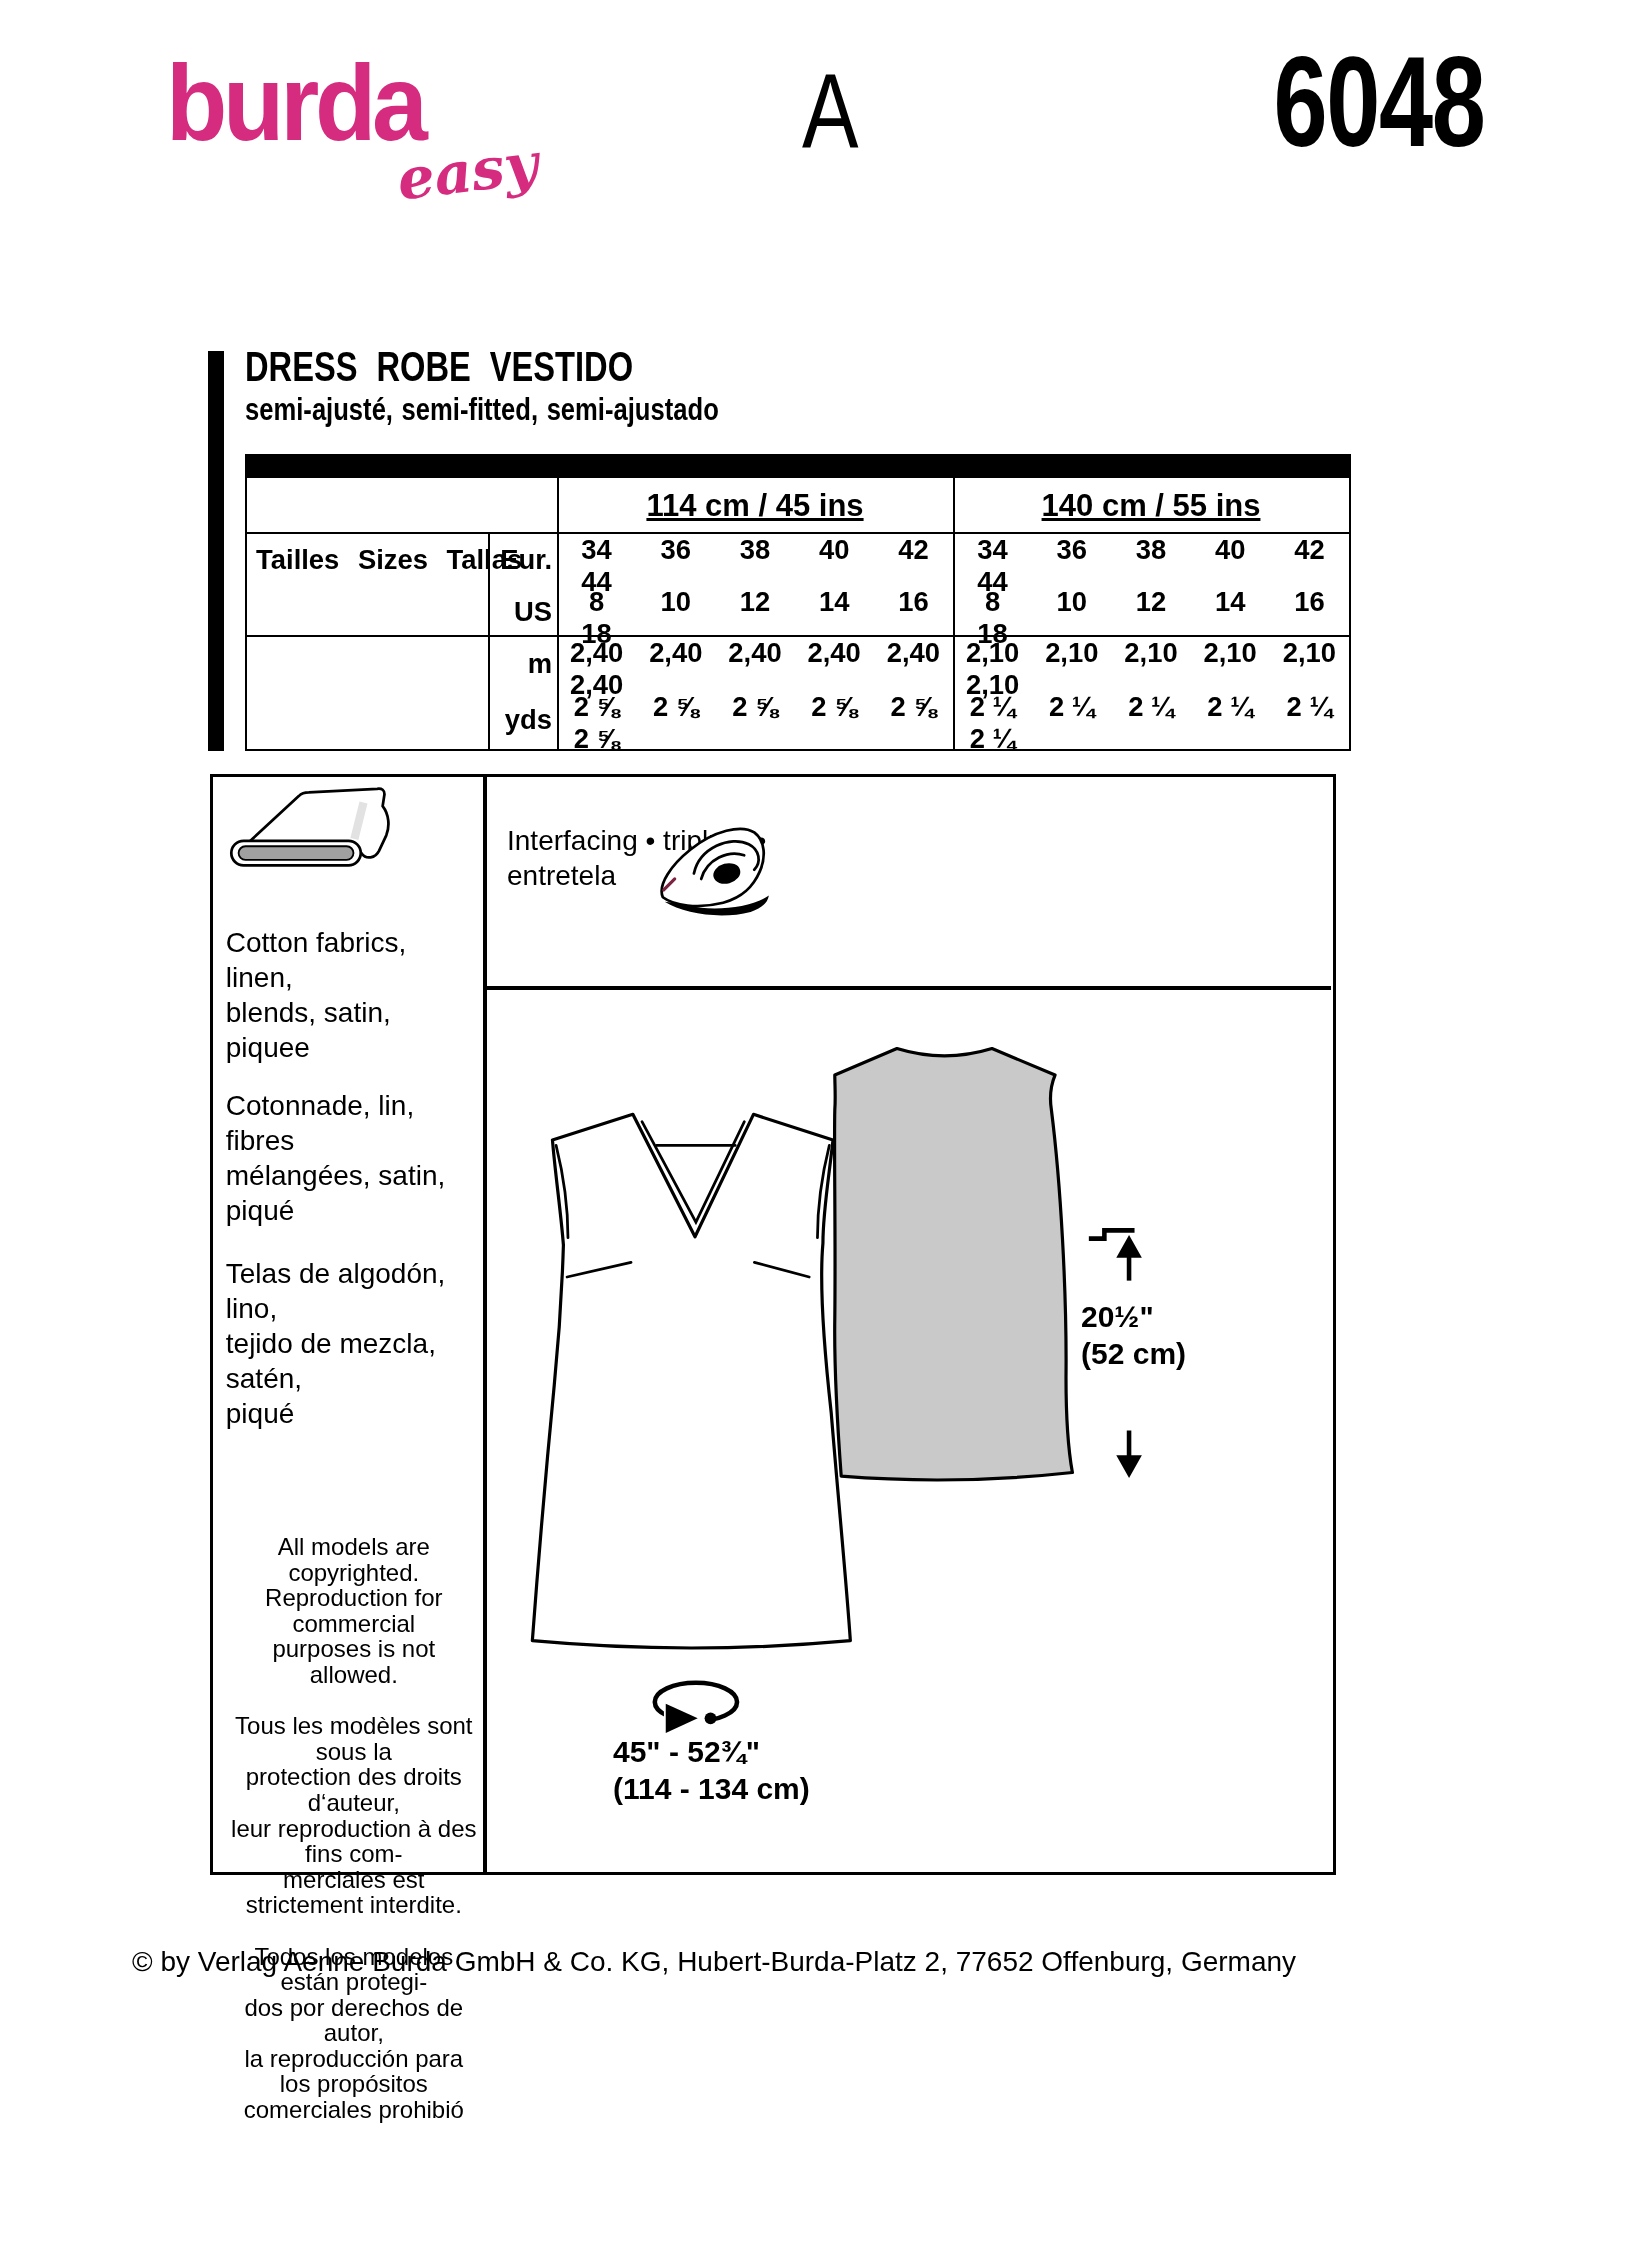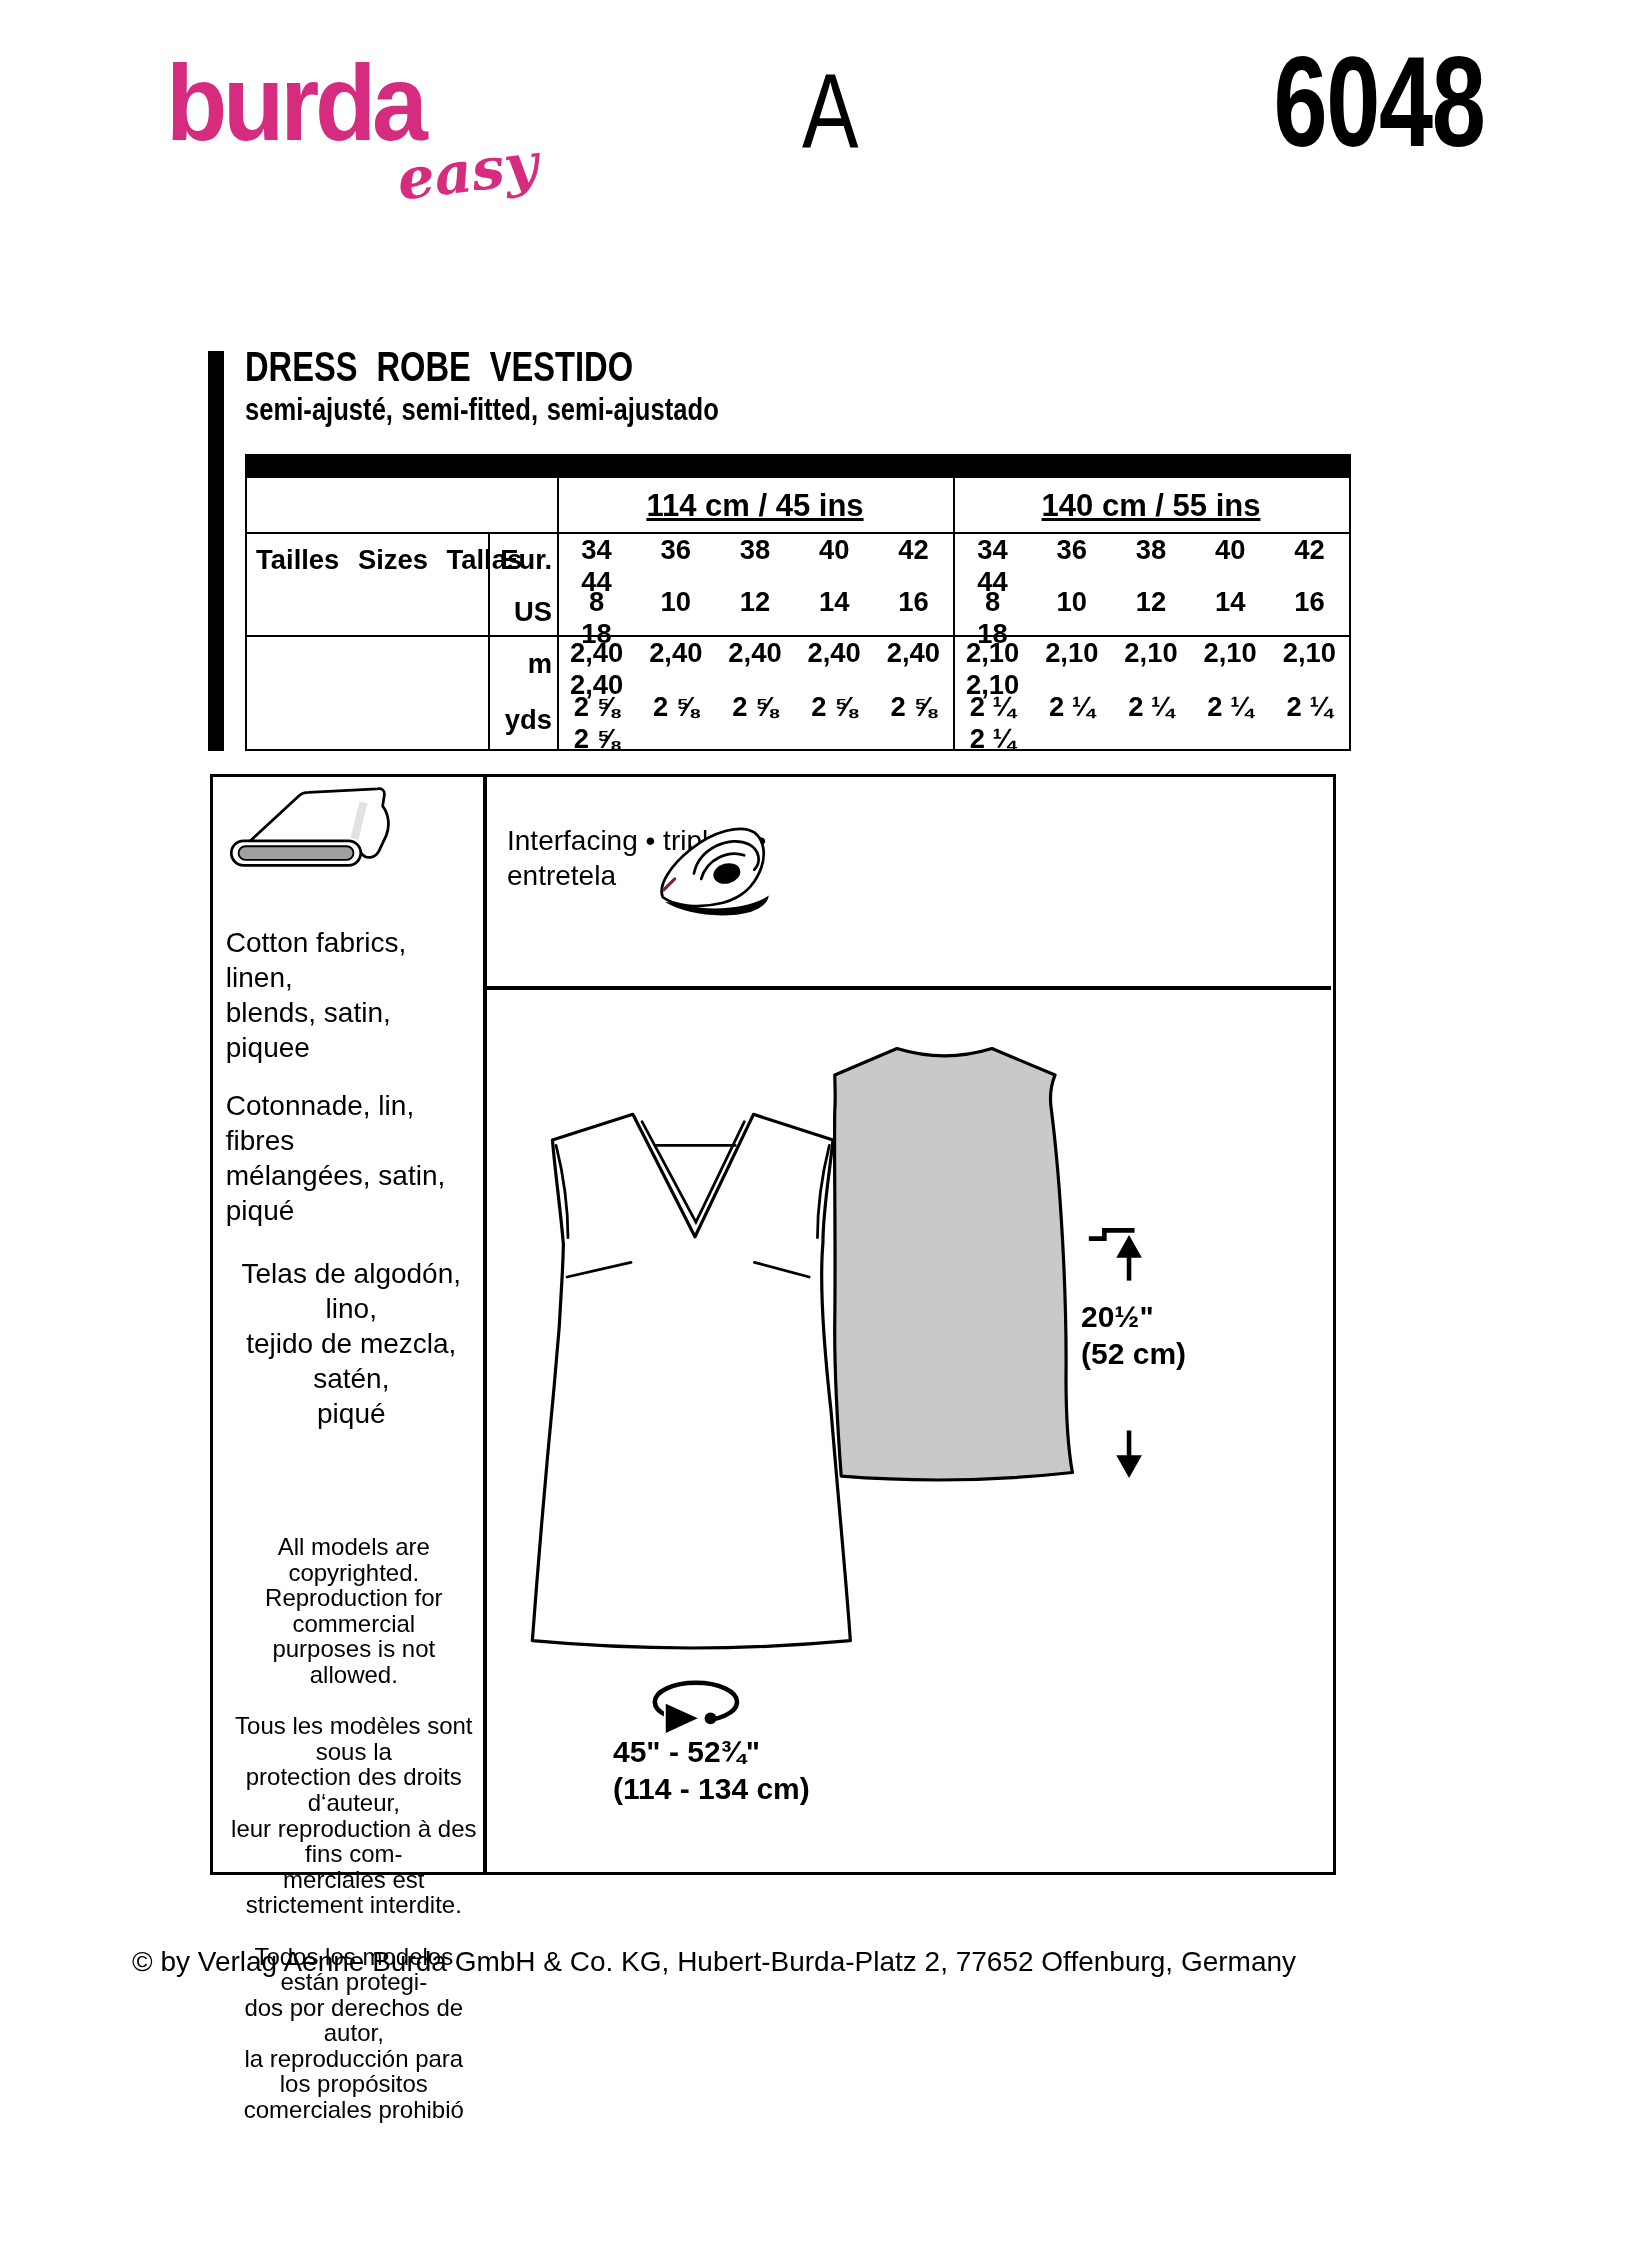--- a/index.html
+++ b/index.html
@@ -175,21 +175,21 @@
       <path class="line" fill="#fff" d="M18,72 L82,13 Q86,9 93,9 L168,5 Q176,4 176,11 L174,24 C181,33 182,46 178,56 L170,73 C166,81 156,83 151,76 L143,65 L138,74 Z"></path>
       <path d="M153,20 L143,60" stroke="#e2e2e2" stroke-width="9" fill="none"></path>
       <rect class="line" x="8" y="62" width="142" height="27" rx="13.5" fill="#fff"></rect>
       <rect x="16" y="68" width="126" height="15" rx="7.5" fill="#a0a0a0" stroke="#000" stroke-width="2"></rect>
     </svg>
 
     <div class="abs fabrics pre" style="top:148px;">Cotton fabrics, linen,
 blends, satin, piquee</div>
     <div class="abs fabrics pre" style="top:311px;">Cotonnade, lin, fibres
 mélangées, satin, piqué</div>
-    <div class="abs fabrics pre" style="top:479px;text-align:center;">Telas de algodón, lino,
+    <div class="abs fabrics pre" style="top:479px;">Telas de algodón, lino,
 tejido de mezcla, satén,
 piqué</div>
     <div class="abs copyright pre" style="top:757px;">All models are copyrighted.
 Reproduction for commercial
 purposes is not allowed.
 
 Tous les modèles sont sous la
 protection des droits d‘auteur,
 leur reproduction à des fins com-
 merciales est strictement interdite.

